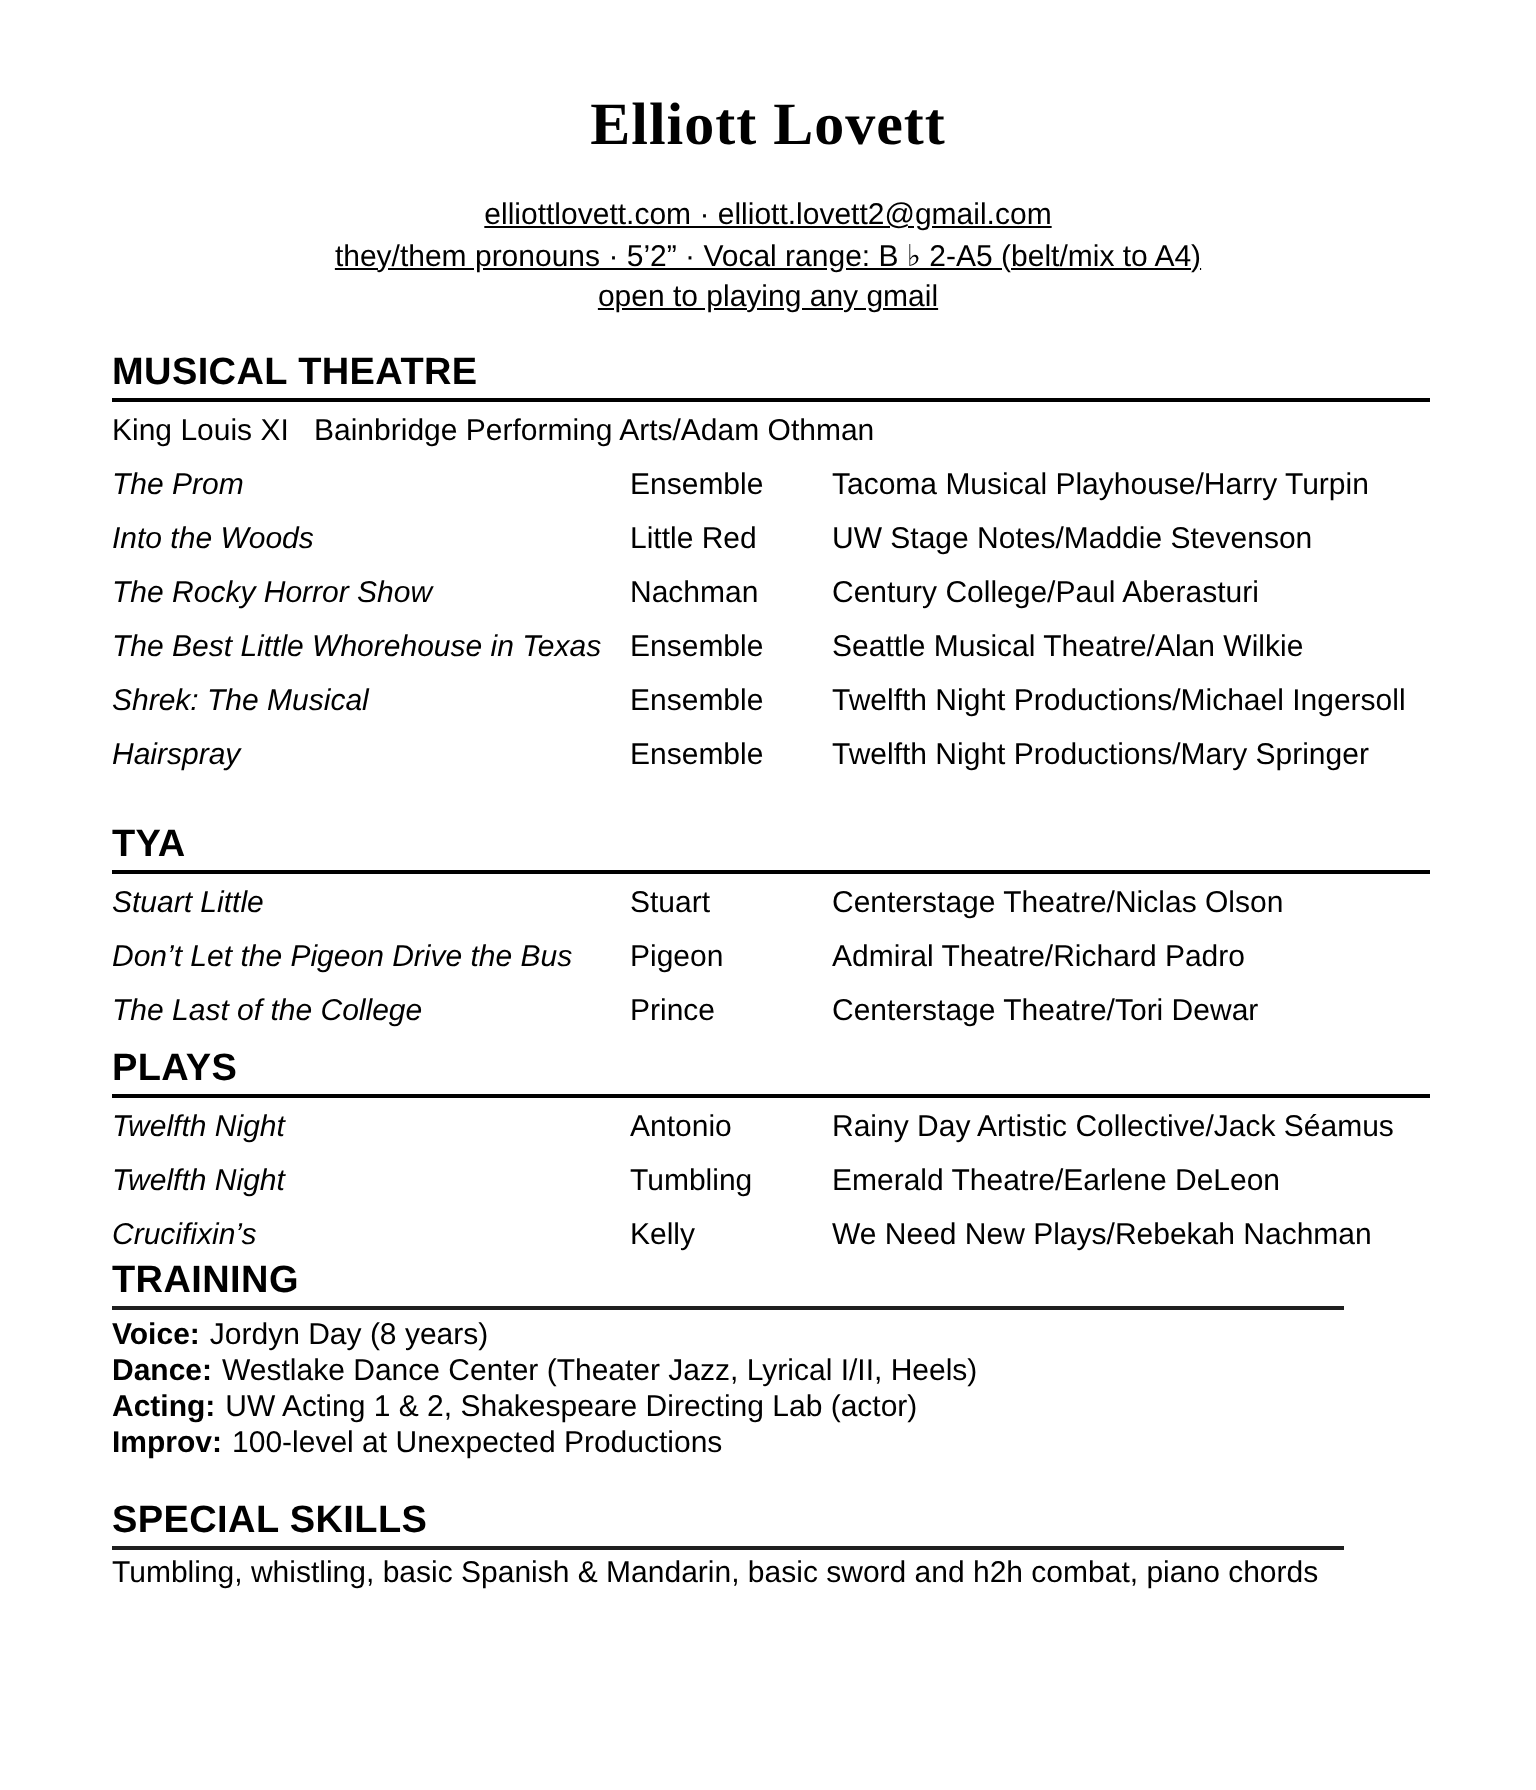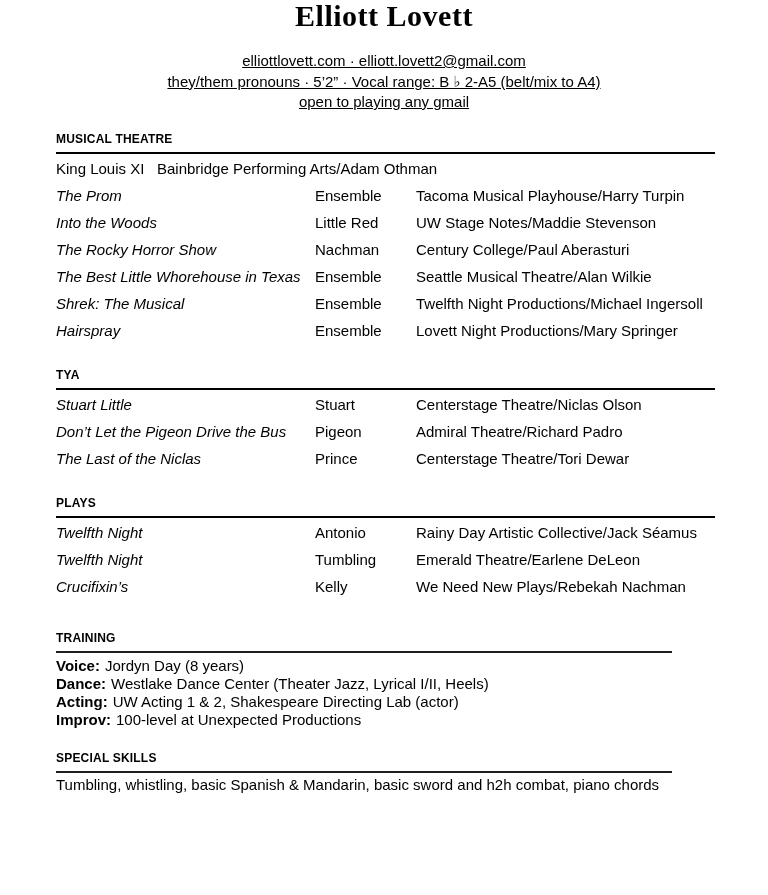--- a/index.html
+++ b/index.html
@@ -3,20 +3,21 @@
 <meta charset="utf-8">
 <style>
   html,body{margin:0;padding:0;background:#ffffff;}
   .page{
     position:relative;
     width:768px;height:895px;
     background:#ffffff;color:#000000;
     font-family:"Liberation Sans","DejaVu Sans",sans-serif;
     font-size:15px;
     box-sizing:border-box;
+    padding-top:47px;
     overflow:hidden;
   }
   h1.name{
     margin:0;
     text-align:center;
     font-family:"Liberation Serif","DejaVu Serif",serif;
     font-weight:bold;
     font-size:30px;
     line-height:32px;
     letter-spacing:0.5px;
@@ -26,31 +27,31 @@
     text-align:center;
     font-size:15px;
     line-height:20.5px;
     text-decoration:underline;
   }
   .sec{margin-left:56px;}
   .table-sec{width:659px;}
   .narrow-sec{width:616px;}
   .sec h2{
     margin:0;
-    font-size:12px;
+    font-size:19px;
     line-height:19px;
     font-weight:bold;
     letter-spacing:0.2px;
   }
   .rule{height:0;border-top:2px solid #000;margin-top:3px;}
   .narrow-sec .rule{border-top:2px solid #1f1f1f;}
   #sec-musical-theatre{margin-top:17px;}
   #sec-tya{margin-top:22px;}
-  #sec-plays{margin-top:22px;}
-  #sec-training{margin-top:29px;}
+  #sec-plays{margin-top:6px;}
+  #sec-training{}
   #sec-special-skills{margin-top:20px;}
   .rows{margin-top:1px;}
   .row{display:flex;height:27px;align-items:center;}
   .row .title{width:259px;flex-shrink:0;font-style:italic;white-space:nowrap;}
   .row .role{width:101px;flex-shrink:0;white-space:nowrap;}
   .row .company{flex:1;white-space:nowrap;}
   .tlines{margin-top:4px;}
   .tline{line-height:18.2px;}
   .tlabel{font-weight:bold;margin-right:5px;}
   .skills-text{margin-top:3px;line-height:18px;}
@@ -97,41 +98,41 @@
         <span class="company">Seattle Musical Theatre/Alan Wilkie</span>
       </div>
       <div class="row">
         <span class="title">Shrek: The Musical</span>
         <span class="role">Ensemble</span>
         <span class="company">Twelfth Night Productions/Michael Ingersoll</span>
       </div>
       <div class="row">
         <span class="title">Hairspray</span>
         <span class="role">Ensemble</span>
-        <span class="company">Lovett Night Productions/Mary Springer</span>
+        <span class="company">Twelfth Night Productions/Mary Springer</span>
       </div>
     </div>
   </section>
 
   <section class="sec table-sec" id="sec-tya">
     <h2>TYA</h2>
     <div class="rule"></div>
     <div class="rows">
       <div class="row">
         <span class="title">Stuart Little</span>
         <span class="role">Stuart</span>
         <span class="company">Centerstage Theatre/Niclas Olson</span>
       </div>
       <div class="row">
         <span class="title">Don’t Let the Pigeon Drive the Bus</span>
         <span class="role">Pigeon</span>
         <span class="company">Admiral Theatre/Richard Padro</span>
       </div>
       <div class="row">
-        <span class="title">The Last of the Niclas</span>
+        <span class="title">The Last of the College</span>
         <span class="role">Prince</span>
         <span class="company">Centerstage Theatre/Tori Dewar</span>
       </div>
     </div>
   </section>
 
   <section class="sec table-sec" id="sec-plays">
     <h2>PLAYS</h2>
     <div class="rule"></div>
     <div class="rows">

